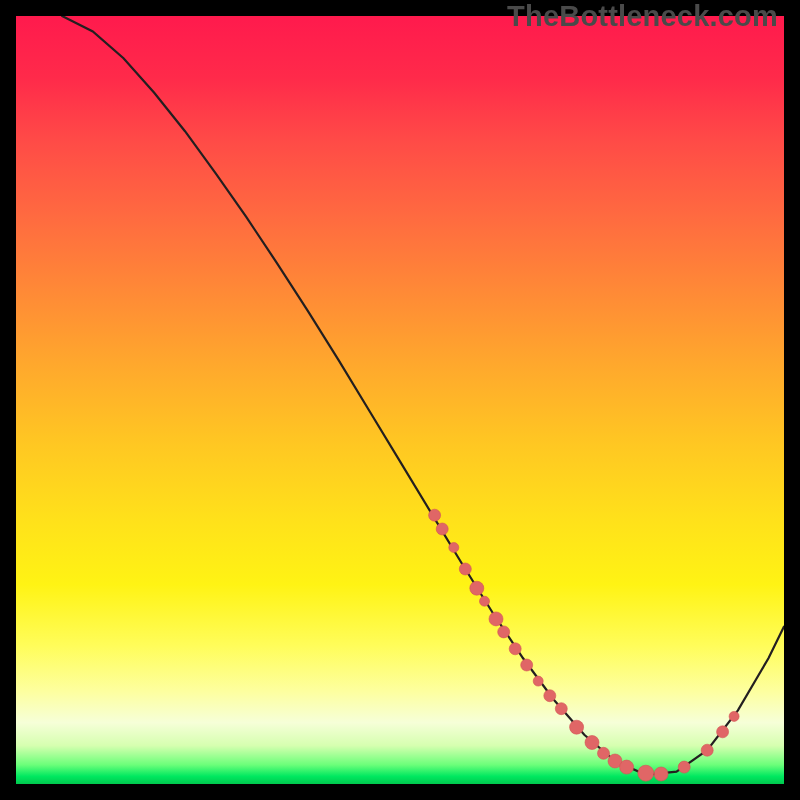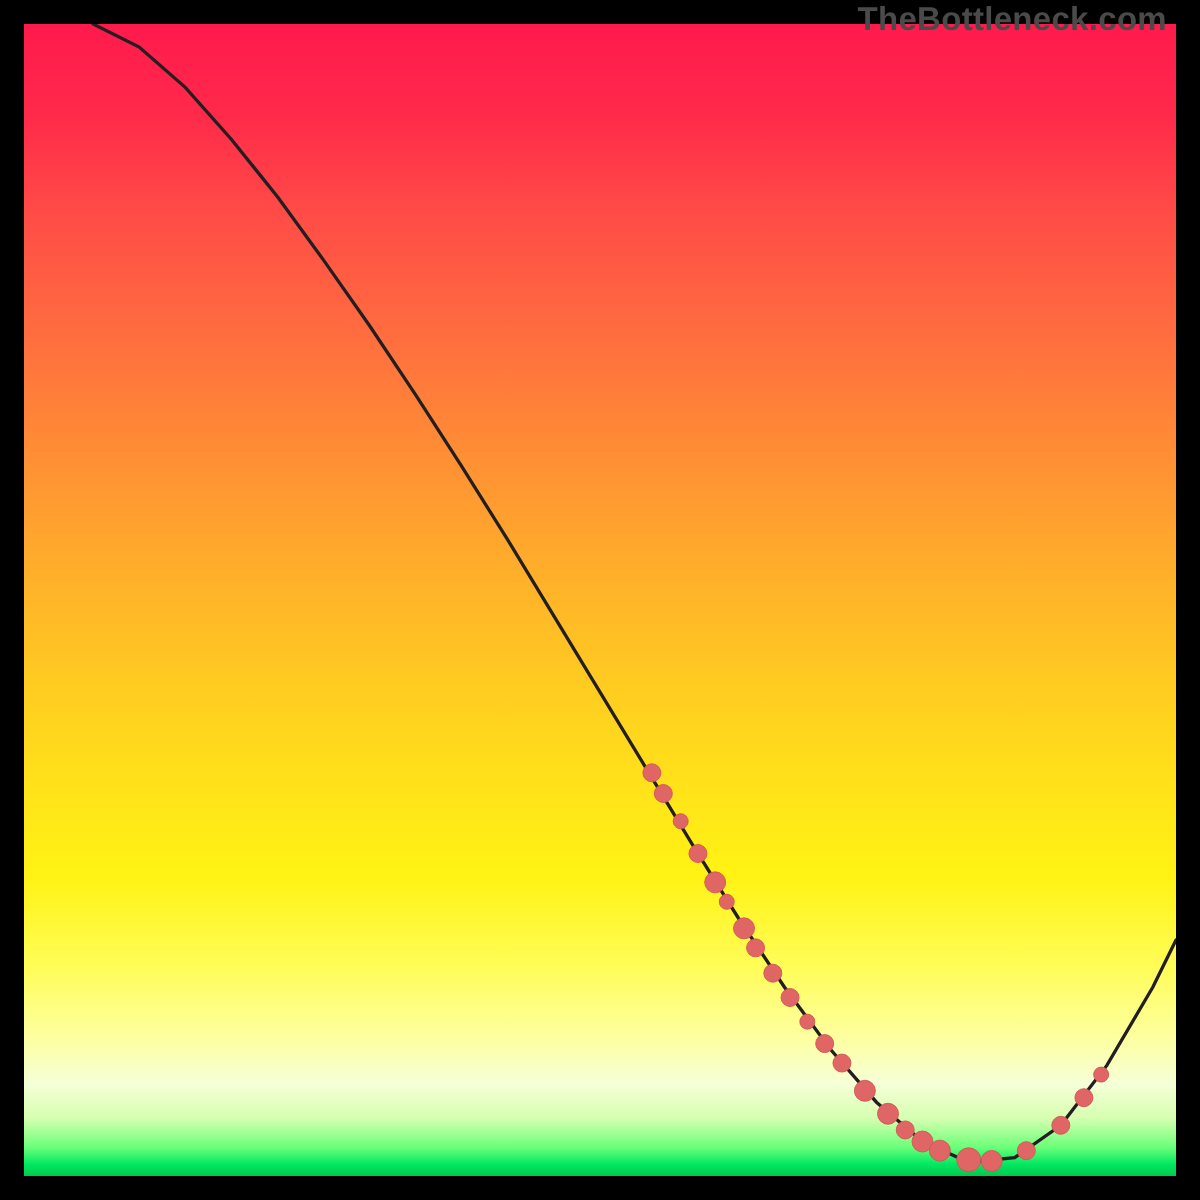--- a/index.html
+++ b/index.html
@@ -34,21 +34,21 @@
       #6cff7a 97.5%,
       #00e860 99%,
       #00c94e 100%
     );
   }
   .watermark {
     position: absolute;
     top: 0;
     right: 22px;
     color: #4a4a4a;
-    font-size: 22px;
+    font-size: 29px;
     font-weight: 600;
     letter-spacing: 0.2px;
     user-select: none;
   }
   svg.curve {
     position: absolute;
     left: 0;
     top: 0;
     width: 768px;
     height: 768px;

